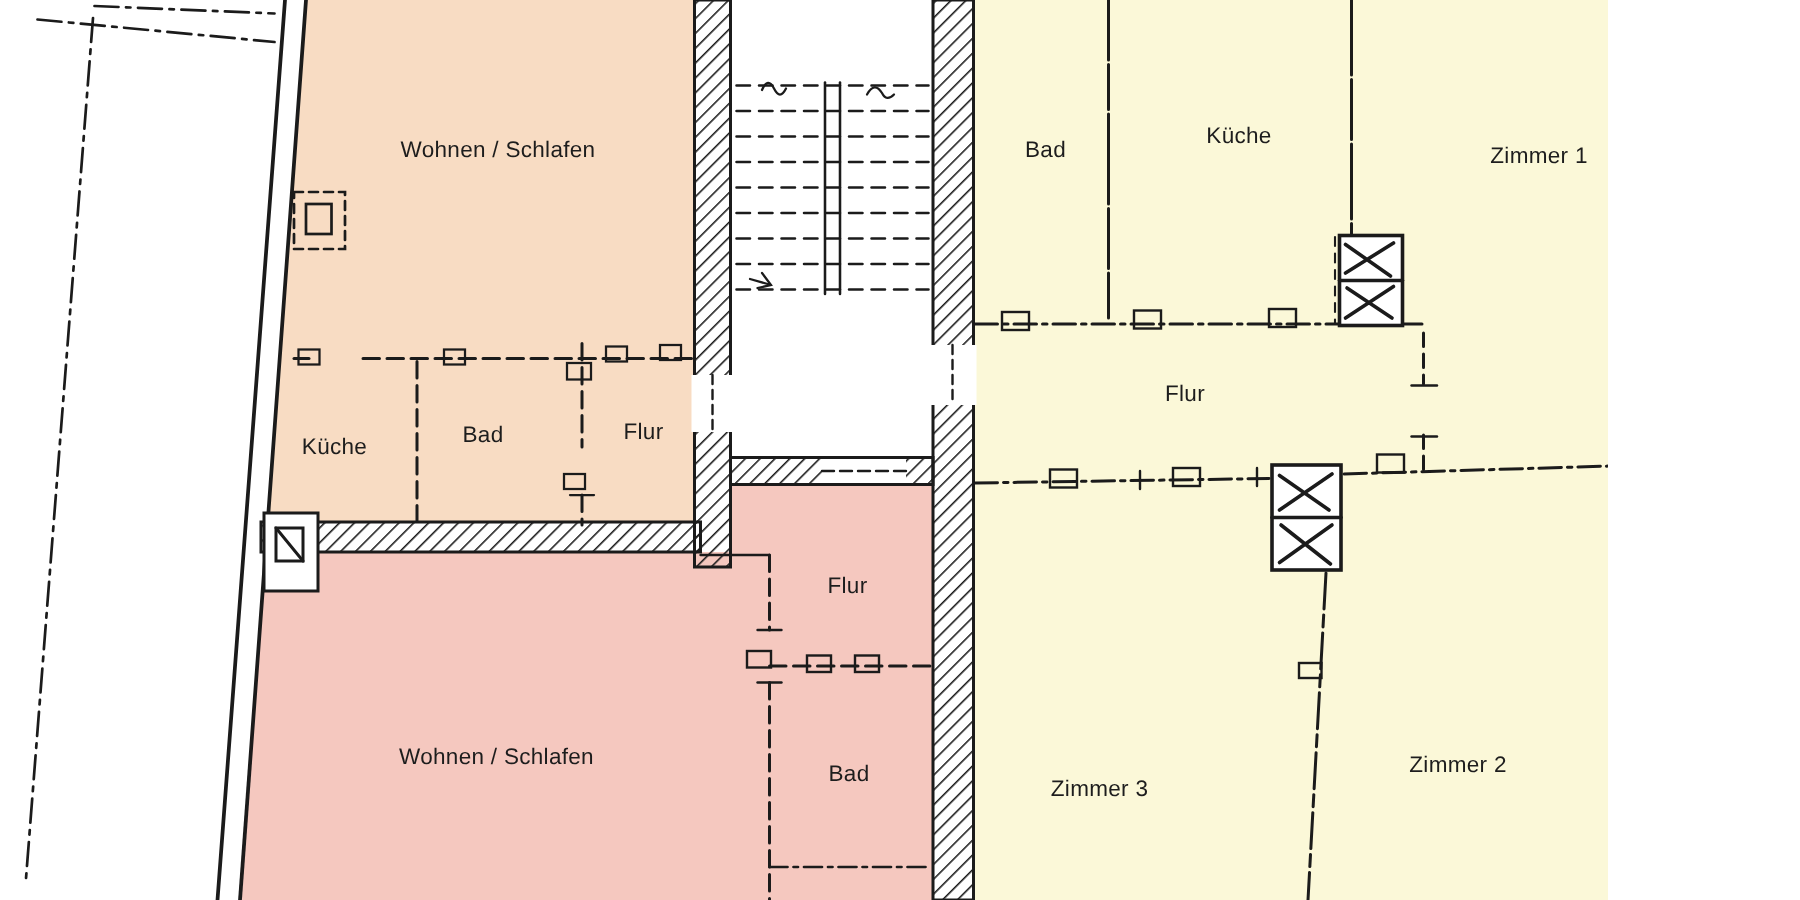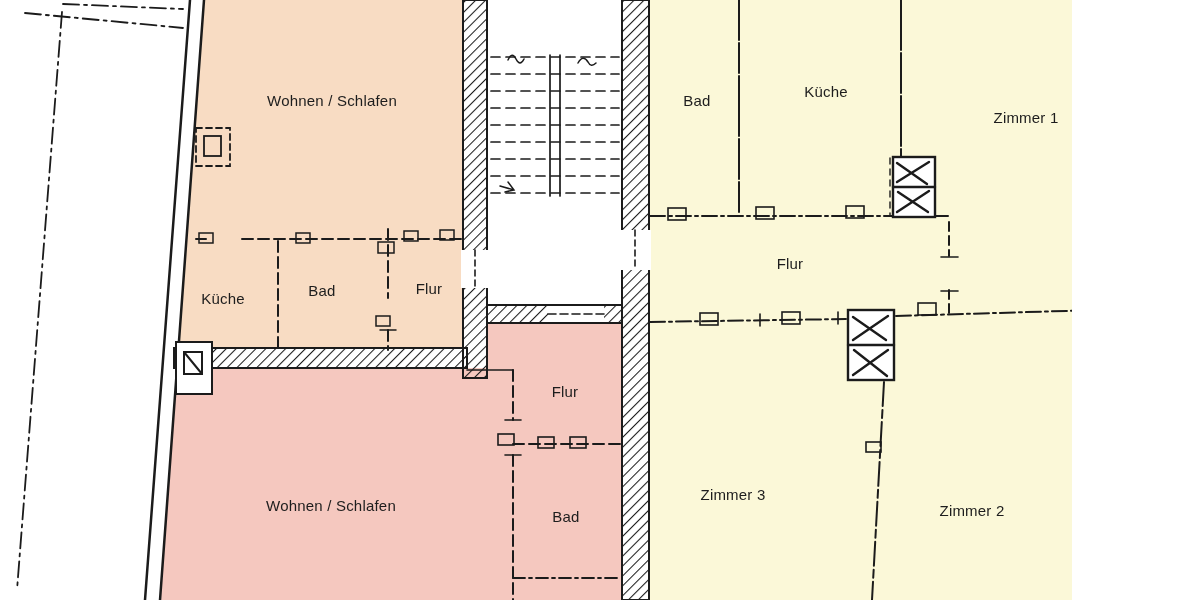--- a/index.html
+++ b/index.html
@@ -162,18 +162,18 @@
 
   <div class="room-label" style="left:332px;top:100px">Wohnen / Schlafen</div>
   <div class="room-label" style="left:223px;top:298px">Küche</div>
   <div class="room-label" style="left:322px;top:290px">Bad</div>
   <div class="room-label" style="left:429px;top:288px">Flur</div>
   <div class="room-label" style="left:331px;top:505px">Wohnen / Schlafen</div>
   <div class="room-label" style="left:565px;top:391px">Flur</div>
   <div class="room-label" style="left:566px;top:516px">Bad</div>
   <div class="room-label" style="left:697px;top:100px">Bad</div>
   <div class="room-label" style="left:826px;top:91px">Küche</div>
-  <div class="room-label" style="left:1026px;top:117px">Zimmer 1</div>
+  <div class="room-label" style="left:1026px;top:104px">Zimmer 1</div>
   <div class="room-label" style="left:790px;top:263px">Flur</div>
-  <div class="room-label" style="left:733px;top:494px">Zimmer 3</div>
+  <div class="room-label" style="left:733px;top:526px">Zimmer 3</div>
   <div class="room-label" style="left:972px;top:510px">Zimmer 2</div>
 
 </div>
 
 </body></html>

